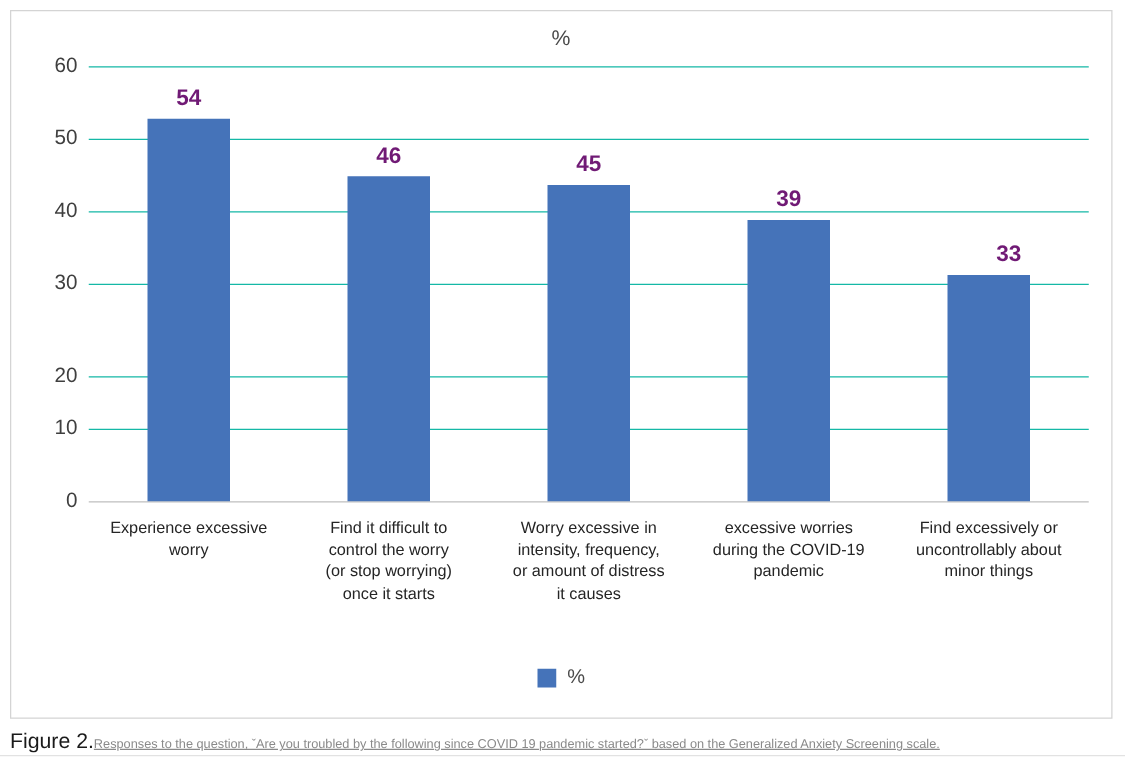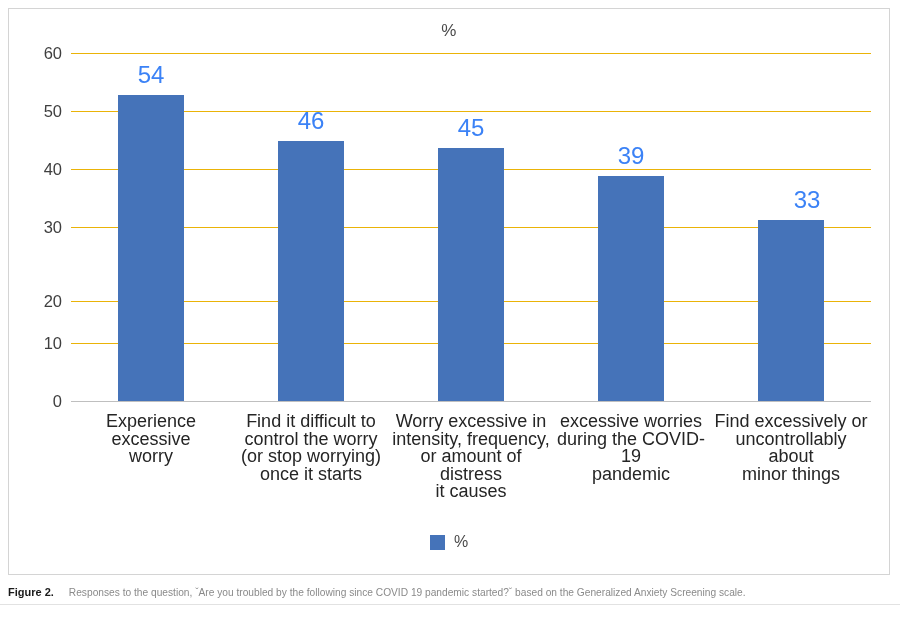--- a/index.html
+++ b/index.html
@@ -52,21 +52,21 @@
     top: 44px;
     width: 800px;
     height: 348px;
   }
 
   .gridline {
     position: absolute;
     left: 0;
     width: 100%;
     height: 1px;
-    background: #eab308;
+    background: #14b8a6;
   }
   .gridline.axis-base {
     background: #bfbfbf;
   }
 
   .ytick-label {
     position: absolute;
     right: 100%;
     margin-right: 9px;
     transform: translateY(-50%);
@@ -93,39 +93,39 @@
     bottom: 0;
     left: 50%;
     transform: translateX(-50%);
     width: 66px;
     background: #4573b9;
   }
   .bar-value {
     position: absolute;
     left: 50%;
     transform: translateX(-50%);
-    font-size: 24px;
-    font-weight: 400;
-    color: #3b82f6;
+    font-size: 18px;
+    font-weight: 700;
+    color: #701a75;
     white-space: nowrap;
   }
 
   
   .cat-layer {
     position: absolute;
     left: 62px;
     top: 404px;
     width: 800px;
     height: 110px;
   }
   .cat-label {
     position: absolute;
     top: 0;
     text-align: center;
-    font-size: 18px;
+    font-size: 13px;
     line-height: 17.5px;
     color: #252525;
   }
 
   
   .legend {
     position: absolute;
     left: 0;
     top: 524px;
     width: 100%;
@@ -149,27 +149,28 @@
     position: absolute;
     left: 8px;
     top: 586px;
     width: 884px;
     font-size: 10.2px;
     line-height: 13px;
     white-space: nowrap;
     overflow: hidden;
   }
   .caption-label {
-    font-weight: 700;
+    font-weight: 400;
     color: #1a1a1a;
-    font-size: 11px;
+    font-size: 17px;
   }
   .caption-text {
     color: #8a8a8a;
-    margin-left: 15px;
+    margin-left: 0;
+    text-decoration: underline;
   }
   .caption-rule {
     position: absolute;
     left: 0;
     top: 604px;
     width: 900px;
     height: 1px;
     background: #e2e2e2;
   }
 </style>

